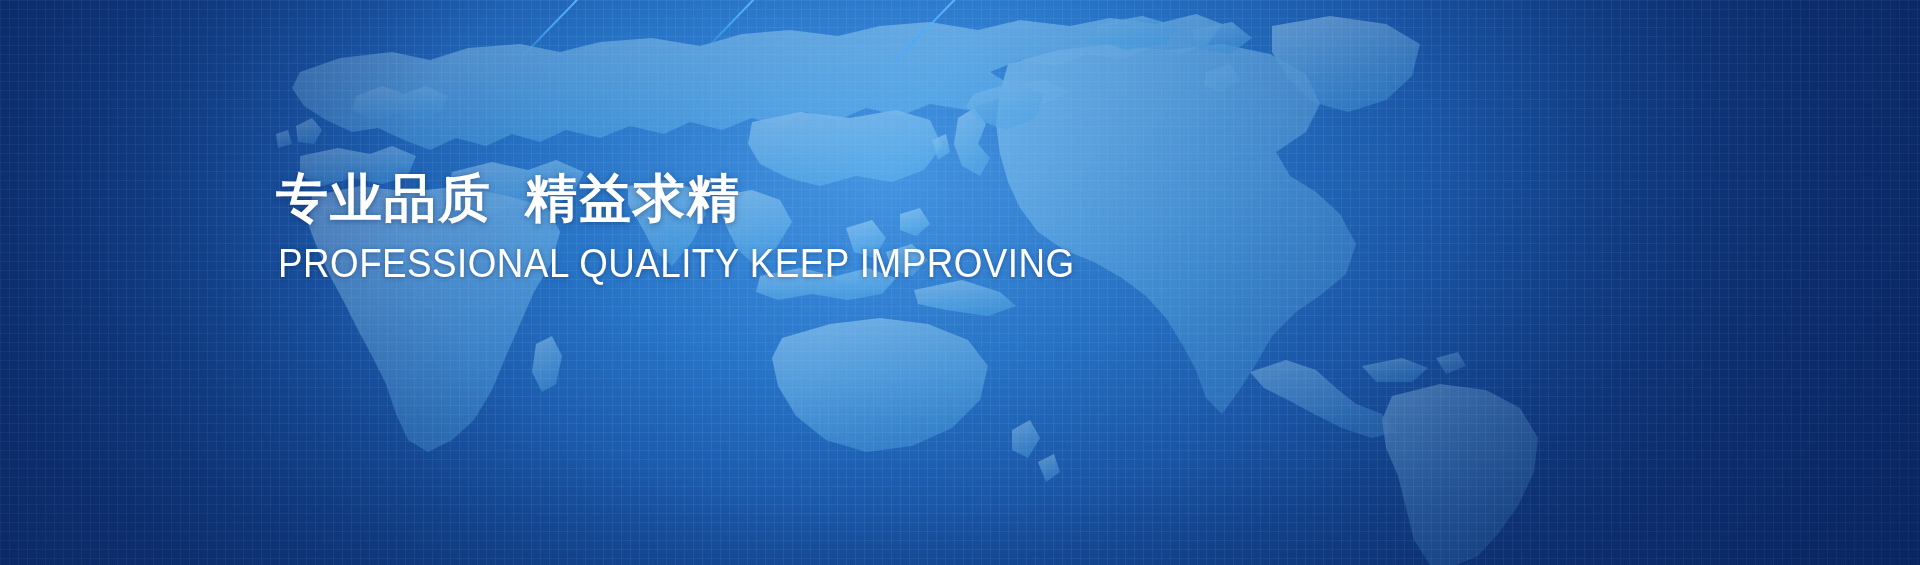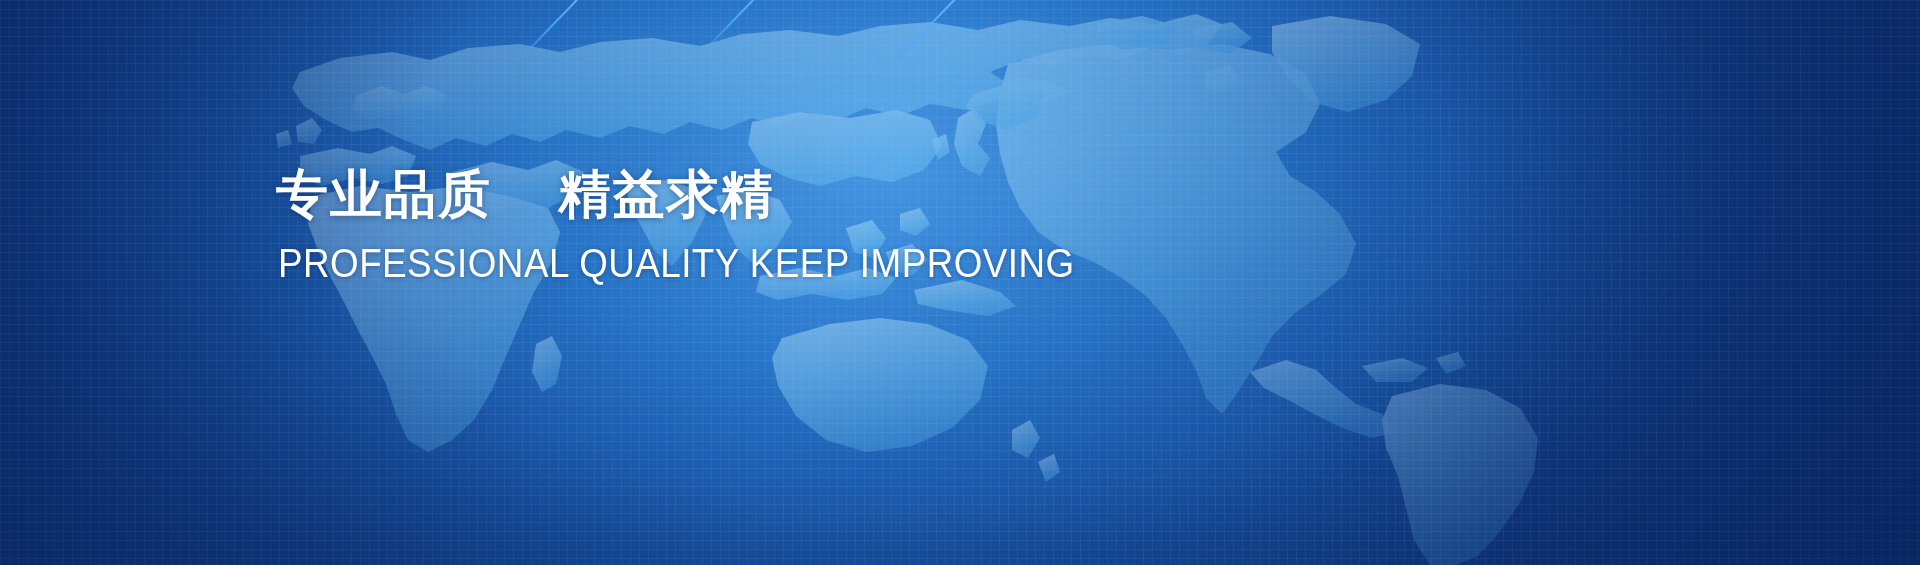--- a/index.html
+++ b/index.html
@@ -104,21 +104,21 @@
   
   .copy {
     position: absolute;
     left: 276px;
     top: 168px;
     width: 900px;
   }
   .headline-cn {
     margin: 0;
     color: #ffffff;
-    font-family: Liberation Mono, monospace;
+    font-family: Liberation Sans, sans-serif;
     font-size: 52px;
     font-weight: 700;
     line-height: 1.18;
     letter-spacing: 2px;
     white-space: pre;
     text-shadow: 0 1px 6px rgba(6,30,80,0.45);
   }
   .subline-en {
     margin: 12px 0 0 2px;
     color: #ffffff;

